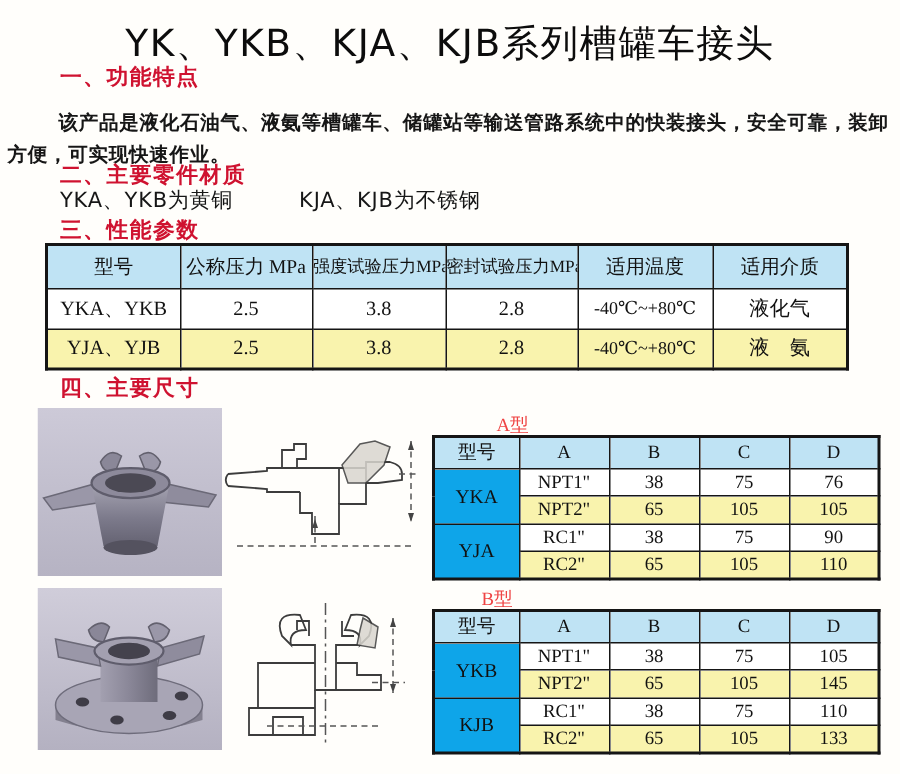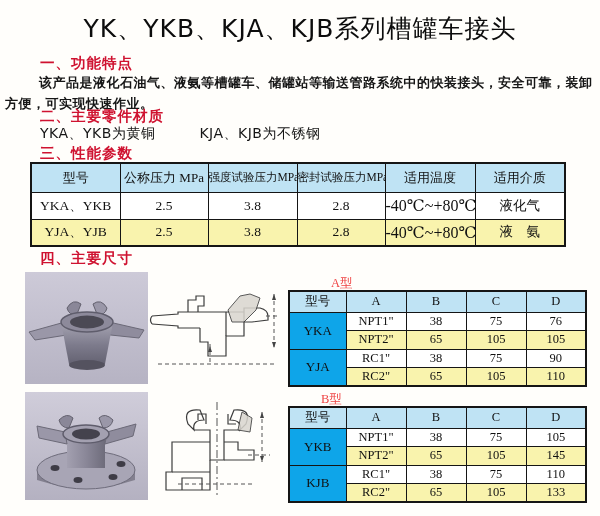--- a/index.html
+++ b/index.html
@@ -11,41 +11,41 @@
   *{margin:0;padding:0;box-sizing:border-box;}
   html,body{background:#fffefb;}
   body{font-family:"DejaVu Sans","Liberation Sans",sans-serif;color:var(--ink);}
   .page{position:relative;width:600px;height:516px;background:#fffefb;overflow:hidden;}
 
   .title{position:absolute;top:12px;left:0;width:600px;text-align:center;
          font-size:25px;font-weight:normal;letter-spacing:1px;color:#0c0c0c;}
 
   .sec-head{position:absolute;left:40px;font-size:14.5px;font-weight:bold;
             color:var(--accent-red);letter-spacing:1px;}
-  .sh1{top:54px;} .sh2{top:107px;} .sh3{top:144px;} .sh4{top:249px;}
+  .sh1{top:42px;} .sh2{top:107px;} .sh3{top:144px;} .sh4{top:249px;}
 
   .para{position:absolute;left:5px;top:72px;width:592px;font-size:13px;
         line-height:21px;text-indent:34px;letter-spacing:0.5px;color:#161616;font-weight:bold;}
 
   .materials{position:absolute;left:40px;top:125px;font-size:14px;color:#161616;
              display:flex;gap:44px;letter-spacing:0.5px;}
 
   table{border-collapse:collapse;table-layout:fixed;background:#fff;padding-left:28px;}
   th,td{border:1px solid #151515;text-align:center;vertical-align:middle;
         overflow:hidden;white-space:nowrap;}
   thead th{background:var(--header-blue);font-weight:normal;}
   tr.yellow td{background:var(--row-yellow);}
   td.model{background:#0ea5e9;}
 
   .perf{position:absolute;left:30px;top:162px;width:534px;border:2px solid #151515;
         font-family:"Liberation Serif","DejaVu Serif",serif;}
   .perf th{height:29px;font-size:13px;}
   .perf th:nth-child(3),.perf th:nth-child(4){font-size:11.5px;}
   .perf td{height:27px;font-size:13.5px;}
-  .perf td:nth-child(5){font-size:16px;}
+  .perf td:nth-child(5){font-size:12px;}
 
   .dim{position:absolute;width:297px;border:2px solid #151515;
        font-family:"Liberation Serif","DejaVu Serif",serif;}
   .dim-a{left:288px;top:290px;} .dim-b{left:288px;top:406px;}
   .dim th{height:21px;font-size:12.5px;}
   .dim td{height:18.5px;font-size:12.5px;}
   .dim td.model{font-size:13px;}
 
   .type-label{position:absolute;font-size:12.5px;color:#ef4444;
               font-family:"Liberation Serif","DejaVu Serif",serif;margin-left:42px;}

